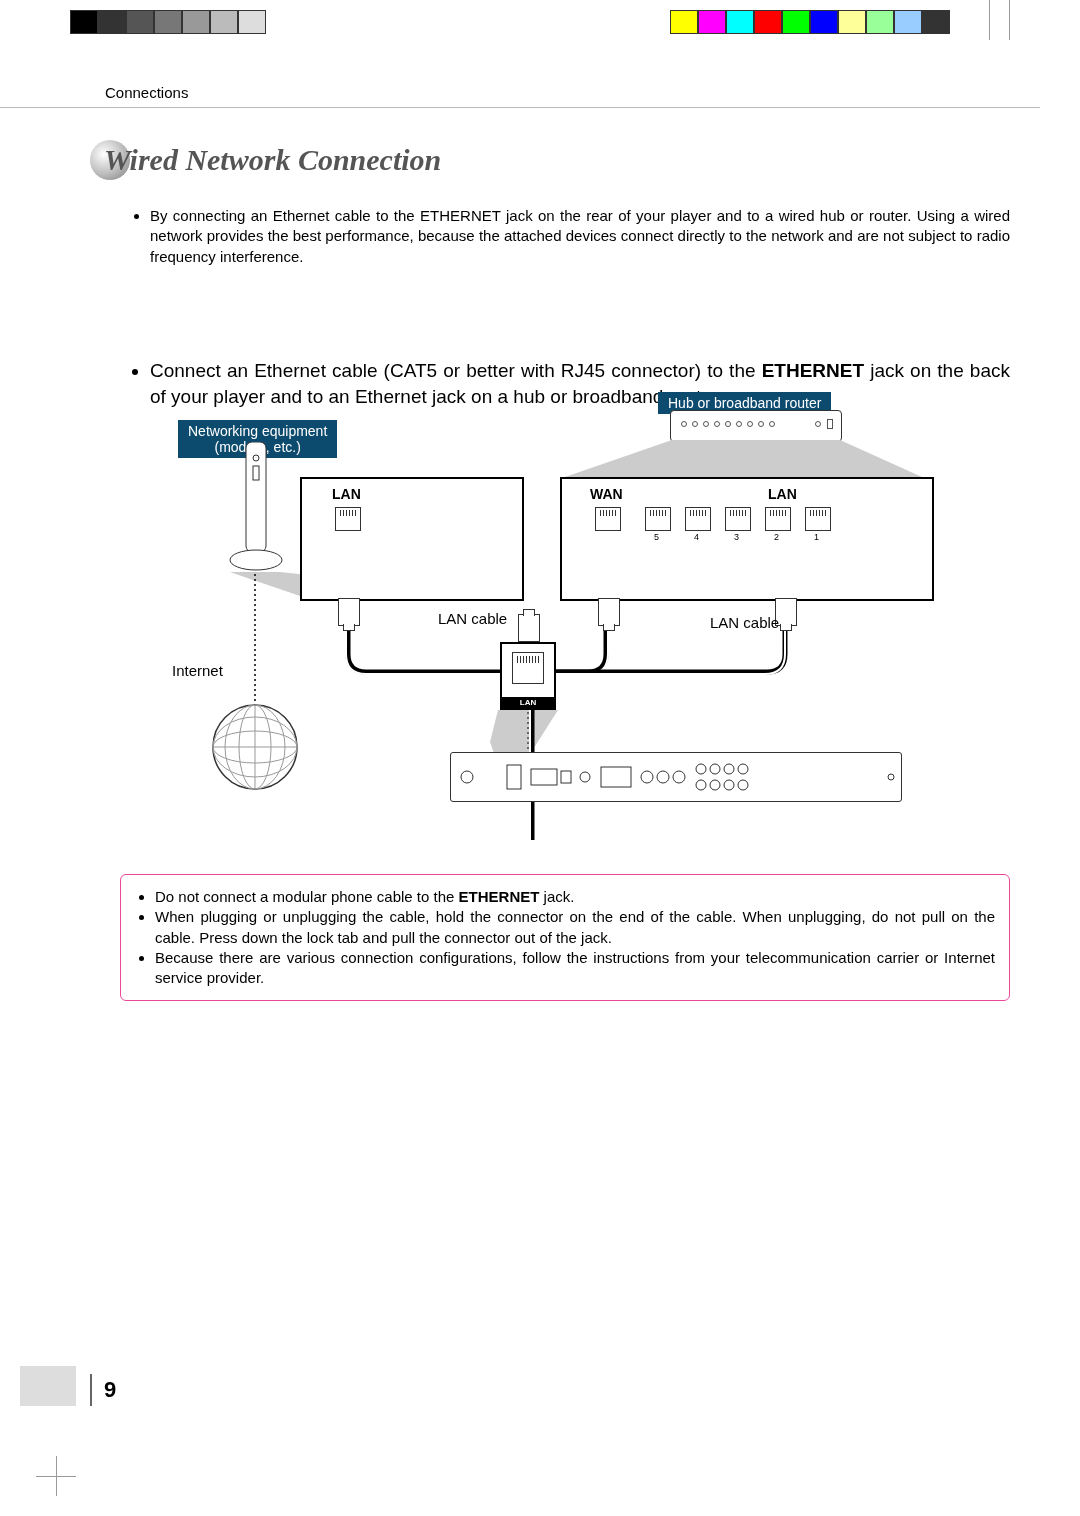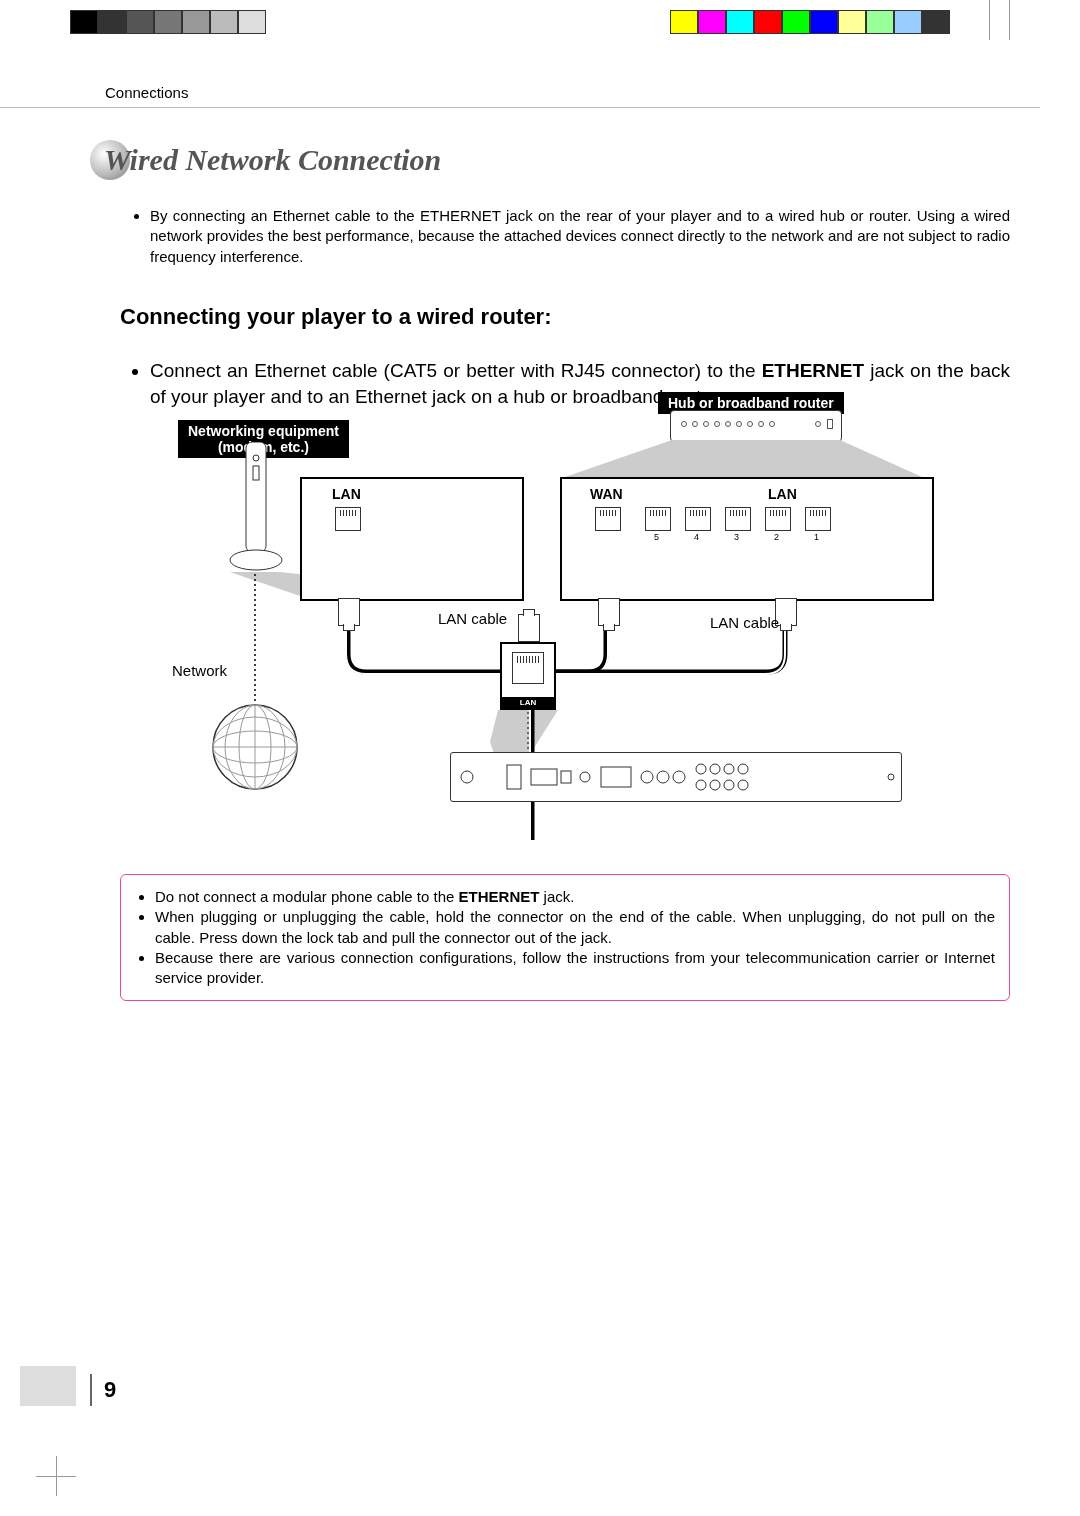--- a/index.html
+++ b/index.html
@@ -126,23 +126,23 @@
   .diagram {
     position: absolute;
     left: 160px;
     top: 392px;
     width: 780px;
     height: 470px;
   }
 
   .blk-label {
     position: absolute;
-    background: #000000;
+    background: #0c4a6e;
     color: #fff;
-    font-weight: bold;
+    font-weight: normal;
     font-size: 14px;
     padding: 3px 10px;
     white-space: nowrap;
     text-align: center;
   }
 
   
   .modem-box {
     position: absolute;
     left: 140px;
@@ -399,21 +399,20 @@
     <div class="sphere"></div>
     <span class="title-text">Wired Network Connection</span>
   </div>
 
   <div class="intro">
     <ul class="bul">
       <li>By connecting an Ethernet cable to the ETHERNET jack on the rear of your player and to a wired hub or router. Using a wired network provides the best performance, because the attached devices connect directly to the network and are not subject to radio frequency interference.</li>
     </ul>
   </div>
 
-  <div class="subhead">Connecting your player to a wired router:</div>
 
   <div class="step">
     <ul class="bul">
         <li>
       <span>Connect an Ethernet cable (CAT5 or better with RJ45 connector) to the </span><span class="bold">ETHERNET</span><span> jack on the back of your player and to an Ethernet jack on a hub or broadband router.</span>
     </li>
       </ul>
   </div>
 
   <div class="diagram">
@@ -484,21 +483,21 @@
     <div class="port-num" style="left:614px; top:140px;">2</div>
     <div class="port-num" style="left:654px; top:140px;">1</div>
 
     <div class="plug" style="left:178px; top:206px;"></div>
     <div class="plug" style="left:438px; top:206px;"></div>
     <div class="plug" style="left:615px; top:206px;"></div>
     <div class="plug" style="left:358px; top:222px; transform:rotate(180deg);"></div>
 
     <div class="text-label" style="left:278px; top:218px;">LAN cable</div>
     <div class="text-label" style="left:550px; top:222px;">LAN cable</div>
-    <div class="text-label" style="left:12px; top:270px;">Network</div>
+    <div class="text-label" style="left:12px; top:270px;">Internet</div>
 
     <div class="jack-box">
       <div class="inner-eth"></div>
       <div class="lan-txt">LAN</div>
     </div>
 
     <div class="player">
       <svg width="450" height="48" viewBox="0 0 450 48">
         <circle cx="16" cy="24" r="6" fill="none" stroke="#333"></circle>
         <rect x="56" y="12" width="14" height="24" fill="none" stroke="#333"></rect>

